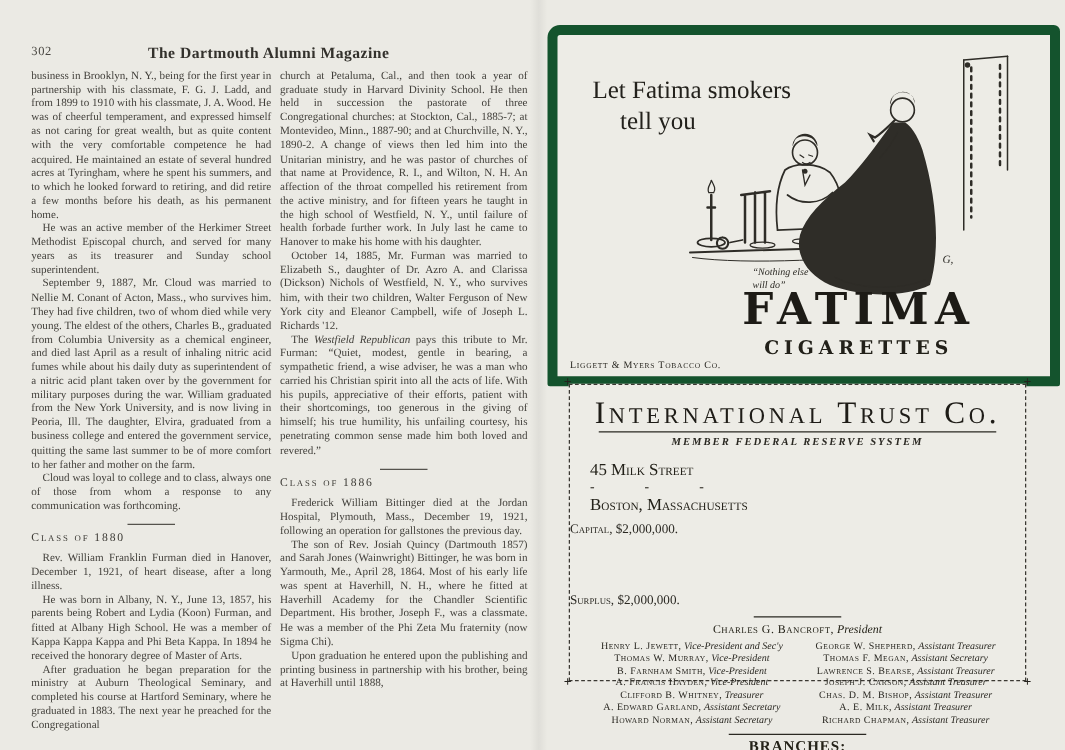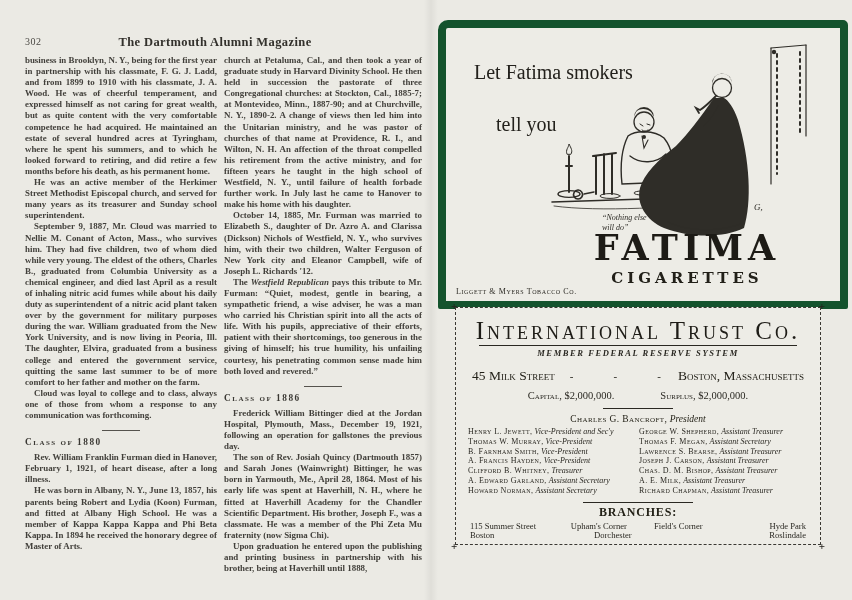--- a/index.html
+++ b/index.html
@@ -12,35 +12,35 @@
   
   .gutter{position:absolute;left:424px;top:0;width:14px;height:600px;
     background:linear-gradient(90deg, rgba(0,0,0,0) 0%, rgba(0,0,0,0.05) 50%, rgba(0,0,0,0) 100%);}
 
   
   .lp-header{position:absolute;top:36px;left:0;width:430px;height:16px;}
   .page-num{position:absolute;left:25px;top:0;font-size:10px;letter-spacing:.5px;color:#4a4843;}
   .mag-title{position:absolute;left:0;top:-1px;width:430px;text-align:center;
     font-weight:bold;font-size:12.5px;letter-spacing:.4px;color:#33312c;}
 
-  .col{position:absolute;top:55px;font-size:8.9px;line-height:11.1px;text-align:justify;color:#413f3a;font-weight:bold;}
+  .col{position:absolute;top:55px;font-size:8.9px;line-height:11.1px;text-align:justify;color:#413f3a;}
   .col1{left:25px;width:192px;}
   .col2{left:224px;width:198px;}
   .para{margin:0;}
   .para.indent{text-indent:9px;}
   .it{font-style:italic;}
   .sec-rule{width:38px;border:0;border-top:1px solid #55534d;margin:9px auto 6px auto;}
   .sec-head{text-align:left;font-variant:small-caps;letter-spacing:1.5px;
     font-size:9.3px;margin:0 0 4px 0;text-indent:0;color:#3a3833;}
 
   
   .fatima{position:absolute;left:438px;top:20px;width:394px;height:273px;
     border:8px solid #14532d;border-radius:10px 5px 2px 2px;background:#edece6;}
   .fatima-headline{position:absolute;left:28px;top:32px;font-size:20px;line-height:25px;color:#23211c;}
-  .fatima-headline .l2{display:block;margin-left:22px;margin-top:27px;}
+  .fatima-headline .l2{display:block;margin-left:22px;}
   .fatima-art{position:absolute;left:92px;top:16px;}
   .fatima-caption{position:absolute;left:156px;top:185px;width:96px;
     font-style:italic;font-size:8px;line-height:9.5px;color:#2c2a25;}
   .fatima-brand{position:absolute;left:128px;top:201px;width:226px;text-align:center;
     font-family:"DejaVu Serif", serif;font-weight:bold;font-size:35px;line-height:38px;
     letter-spacing:5px;color:#1d1b16;}
   .fatima-product{position:absolute;left:128px;top:241px;width:226px;text-align:center;
     font-family:"DejaVu Serif", serif;font-weight:bold;font-size:15px;letter-spacing:4px;color:#222019;}
   .fatima-company{position:absolute;left:10px;bottom:5px;font-variant:small-caps;
     font-size:8px;letter-spacing:.6px;color:#2b2923;}
@@ -50,30 +50,30 @@
     border:1.5px dashed #3a3832;background:#edece6;}
   .corner{position:absolute;font-size:11px;font-weight:bold;color:#24221d;line-height:8px;}
   .corner.tl{left:-5px;top:-6px;} .corner.tr{right:-5px;top:-6px;}
   .corner.bl{left:-5px;bottom:-6px;} .corner.br{right:-5px;bottom:-6px;}
   .trust-title{margin:10px 10px 0 10px;text-align:center;font-variant:small-caps;
     font-size:25px;line-height:26px;letter-spacing:3px;color:#1e1c17;}
   .trust-rule1{width:318px;border:0;border-top:1.5px solid #2a2822;margin:1px auto 2px auto;}
   .trust-member{text-align:center;font-weight:bold;font-style:italic;font-size:8.5px;
     letter-spacing:1.6px;color:#2a2822;}
   .trust-addr{display:flex;justify-content:space-between;align-items:baseline;
-    margin:10px 16px 0 16px;font-variant:small-caps;font-size:13.5px;color:#232119;}
+    margin:10px 16px 0 16px;font-variant:small-caps;font-size:13.5px;color:#232119;flex-direction:column;}
   .addr-sep{white-space:pre;font-size:11px;letter-spacing:2px;}
   .trust-cap{display:flex;justify-content:center;gap:46px;margin-top:6px;
-    font-variant:small-caps;font-size:10.5px;color:#2a2822;}
+    font-variant:small-caps;font-size:10.5px;color:#2a2822;flex-direction:column;}
   .trust-rule2{width:70px;border:0;border-top:1px solid #2a2822;margin:7px auto 5px auto;}
   .trust-president{text-align:center;font-size:9.5px;color:#242218;}
   .sc{font-variant:small-caps;letter-spacing:.4px;}
   .officers{display:flex;margin:3px 10px 0 12px;}
   .off-col{width:50%;font-size:8px;line-height:9.8px;color:#2a2822;}
-  .off-row{white-space:nowrap;}
+  .off-row{white-space:nowrap;text-align:center;}
   .trust-rule3{width:110px;border:0;border-top:1px solid #2a2822;margin:6px auto 2px auto;}
   .branches-head{text-align:center;font-weight:bold;font-size:12px;letter-spacing:.8px;color:#242218;}
   .branch-row{position:relative;height:26px;margin-top:2px;font-size:8.6px;line-height:9.8px;color:#2a2822;}
   .b1{position:absolute;left:14px;top:0;}
   .b2{position:absolute;left:110px;top:0;text-align:center;}
   .b2 .sub{margin-left:28px;}
   .b3{position:absolute;left:198px;top:0;}
   .b4{position:absolute;right:14px;top:0;text-align:right;}
 
   svg .ink{stroke:#2e2c27;fill:none;stroke-linecap:round;}
@@ -88,22 +88,23 @@
   <span class="mag-title">The Dartmouth Alumni Magazine</span>
 </div>
 
 <div class="col col1">
   <p class="para">business in Brooklyn, N. Y., being for the first year in partnership with his classmate, F. G. J. Ladd, and from 1899 to 1910 with his classmate, J. A. Wood.  He was of cheerful temperament, and expressed himself as not caring for great wealth, but as quite content with the very comfortable competence he had acquired.  He maintained an estate of several hundred acres at Tyringham, where he spent his summers, and to which he looked forward to retiring, and did retire a few months before his death, as his permanent home.</p>
   <p class="para indent">He was an active member of the Herkimer Street Methodist Episcopal church, and served for many years as its treasurer and Sunday school superintendent.</p>
   <p class="para indent">September 9, 1887, Mr. Cloud was married to Nellie M. Conant of Acton, Mass., who survives him.  They had five children, two of whom died while very young.  The eldest of the others, Charles B., graduated from Columbia University as a chemical engineer, and died last April as a result of inhaling nitric acid fumes while about his daily duty as superintendent of a nitric acid plant taken over by the government for military purposes during the war.  William graduated from the New York University, and is now living in Peoria, Ill.  The daughter, Elvira, graduated from a business college and entered the government service, quitting the same last summer to be of more comfort to her father and mother on the farm.</p>
   <p class="para indent">Cloud was loyal to college and to class, always one of those from whom a response to any communication was forthcoming.</p>
   <hr class="sec-rule">
   <p class="para sec-head">Class of 1880</p>
-  <p class="para indent">Rev. William Franklin Furman died in Hanover, February 1, 1921, of heart disease, after a long illness.</p>
+  <p class="para indent">Rev. William Franklin Furman died in Hanover, December 1, 1921, of heart disease, after a long illness.</p>
   <p class="para indent">He was born in Albany, N. Y., June 13, 1857, his parents being Robert and Lydia (Koon) Furman, and fitted at Albany High School.  He was a member of Kappa Kappa Kappa and Phi Beta Kappa.  In 1894 he received the honorary degree of Master of Arts.</p>
+  <p class="para indent">After graduation he began preparation for the ministry at Auburn Theological Seminary, and completed his course at Hartford Seminary, where he graduated in 1883.  The next year he preached for the Congregational</p>
 </div>
 
 <div class="col col2">
   <p class="para">church at Petaluma, Cal., and then took a year of graduate study in Harvard Divinity School.  He then held in succession the pastorate of three Congregational churches: at Stockton, Cal., 1885-7; at Montevideo, Minn., 1887-90; and at Churchville, N. Y., 1890-2.  A change of views then led him into the Unitarian ministry, and he was pastor of churches of that name at Providence, R. I., and Wilton, N. H.  An affection of the throat compelled his retirement from the active ministry, and for fifteen years he taught in the high school of Westfield, N. Y., until failure of health forbade further work.  In July last he came to Hanover to make his home with his daughter.</p>
   <p class="para indent">October 14, 1885, Mr. Furman was married to Elizabeth S., daughter of Dr. Azro A. and Clarissa (Dickson) Nichols of Westfield, N. Y., who survives him, with their two children, Walter Ferguson of New York city and Eleanor Campbell, wife of Joseph L. Richards '12.</p>
   <p class="para indent"><span>The </span><span class="it">Westfield Republican</span><span> pays this tribute to Mr. Furman: “Quiet, modest, gentle in bearing, a sympathetic friend, a wise adviser, he was a man who carried his Christian spirit into all the acts of life.  With his pupils, appreciative of their efforts, patient with their shortcomings, too generous in the giving of himself; his true humility, his unfailing courtesy, his penetrating common sense made him both loved and revered.”</span></p>
   <hr class="sec-rule">
   <p class="para sec-head">Class of 1886</p>
   <p class="para indent">Frederick William Bittinger died at the Jordan Hospital, Plymouth, Mass., December 19, 1921, following an operation for gallstones the previous day.</p>
   <p class="para indent">The son of Rev. Josiah Quincy (Dartmouth 1857) and Sarah Jones (Wainwright) Bittinger, he was born in Yarmouth, Me., April 28, 1864.  Most of his early life was spent at Haverhill, N. H., where he fitted at Haverhill Academy for the Chandler Scientific Department.  His brother, Joseph F., was a classmate.  He was a member of the Phi Zeta Mu fraternity (now Sigma Chi).</p>

